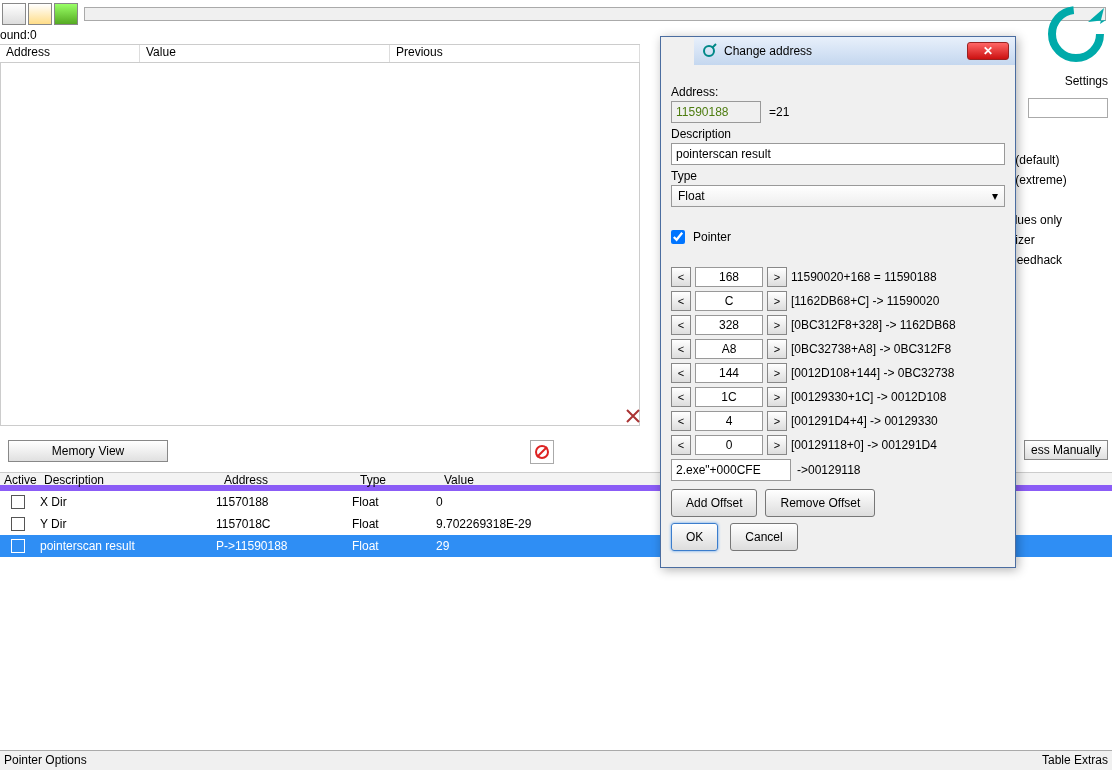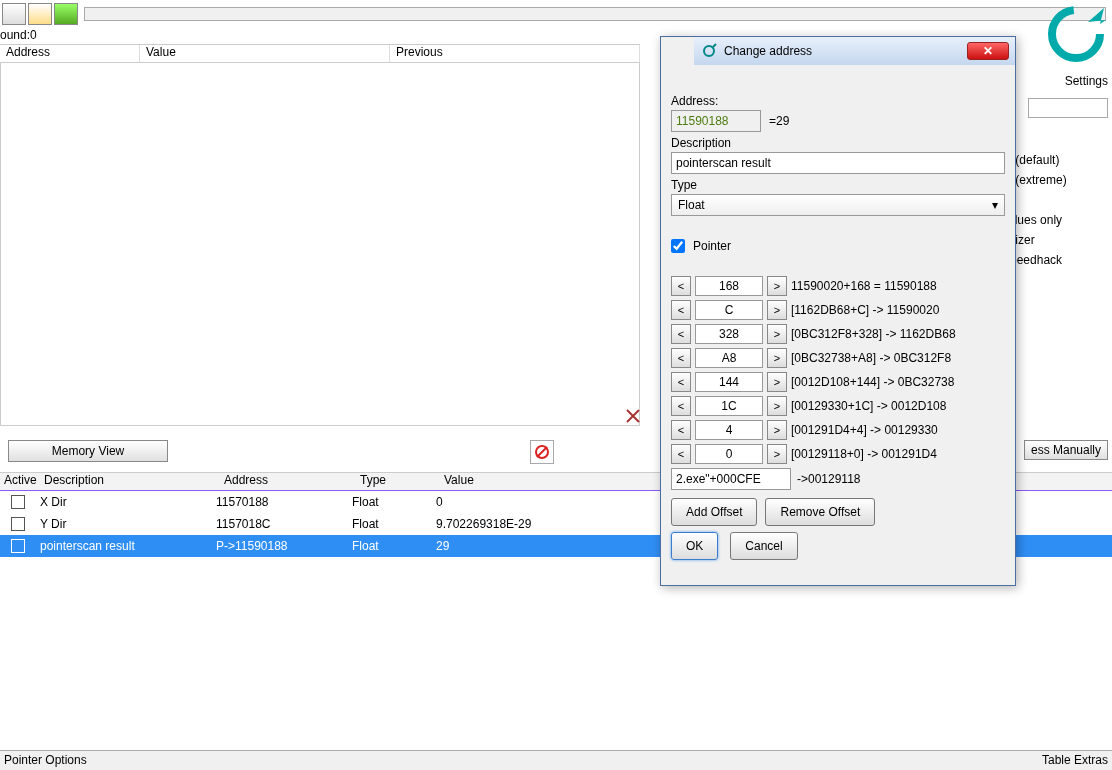--- a/index.html
+++ b/index.html
@@ -32,21 +32,21 @@
 
 .mv-button { position: absolute; top: 440px; left: 8px; width: 160px; height: 22px; border: 1px solid #888; background: linear-gradient(#fff,#e0e0e0); }
 .red-circle { position: absolute; top: 440px; left: 530px; width: 24px; height: 24px; border: 1px solid #aaa; display:flex; align-items:center; justify-content:center; }
 .red-circle svg { width: 16px; height: 16px; }
 .buzzer { position: absolute; top: 408px; left: 625px; width: 16px; height: 16px; }
 .manual-btn { position: absolute; top: 440px; right: 4px; border: 1px solid #888; background: linear-gradient(#fff,#e0e0e0); padding: 2px 6px; }
 .rblank { position: absolute; top: 98px; right: 4px; width: 80px; height: 20px; border: 1px solid #aaa; }
 
 
 .addr-list { position: absolute; top: 472px; left: 0; right: 0; bottom: 22px; background: #fff; border-top: 1px solid #ccc; }
-.al-header { display: flex; height: 18px; border-bottom: 1px solid #8b5cf6; background: #f3f3f3; }
+.al-header { display: flex; height: 18px; border-bottom: 6px solid #8b5cf6; background: #f3f3f3; }
 .al-header div { padding: 0 4px; }
 .al-col-active { width: 40px; }
 .al-col-desc   { width: 180px; }
 .al-col-addr   { width: 136px; }
 .al-col-type   { width: 84px; }
 .al-col-value  { flex: 1; }
 .al-row { display: flex; height: 22px; align-items: center; }
 .al-row.sel { background: #2f8ef4; color: #fff; }
 .al-row .chk { width: 36px; display:flex; justify-content:center; }
 .al-row .chk div { width: 14px; height: 14px; border: 1px solid #555; background:#fff; }
@@ -58,21 +58,21 @@
 
 .footer { position: absolute; bottom: 0; left: 0; right: 0; height: 20px; border-top: 1px solid #aaa; display: flex; justify-content: space-between; padding: 2px 4px; background:#f0f0f0; }
 
 
 .dialog { position: absolute; top: 36px; left: 660px; width: 356px; background: #f0f0f0; border: 1px solid #4b6da0; box-shadow: 2px 2px 10px rgba(0,0,0,.3); }
 .dlg-title { height: 28px; background: linear-gradient(#e8f0fb,#c4d7ef); display: flex; align-items: center; padding: 0 6px; margin-left: 33px; }
 .dlg-title .ico { width: 18px; height: 18px; margin-right: 6px; display:flex; align-items:center; justify-content:center; }
 .dlg-title .ico svg { width:16px; height:16px; }
 .dlg-title .ttl { flex: 1; font-weight: 400; }
 .dlg-title .close { width: 42px; height: 18px; background: linear-gradient(#f66,#c11); border: 1px solid #922; border-radius: 3px; color:#fff; display:flex; align-items:center; justify-content:center; font-weight:bold; }
-.dlg-body { padding: 25px 10px; background: #f0f0f0; }
+.dlg-body { padding: 16px 10px; background: #f0f0f0; }
 .dlg-body label { display: block; margin: 4px 0 2px; }
 .dlg-input { height: 22px; border: 1px solid #999; background: #fff; padding: 2px 4px; }
 .dlg-input[disabled] { background: #f0f0f0; color: #4d7c0f; }
 .addr-row { display: flex; align-items: center; gap: 4px; }
 .addr-row .eq { margin-left: 4px; }
 .desc-input { width: 100%; }
 .type-select { width: 100%; height: 22px; border: 1px solid #999; background: linear-gradient(#fff,#eee); text-align:left; padding: 2px 6px; position: relative; }
 .type-select::after { content: "▾"; position: absolute; right: 6px; top: 3px; }
 .ptr-row { display: flex; align-items: center; gap: 8px; margin: 23px 0; }
 .ptr-row input[type=checkbox] { width: 14px; height: 14px; }
@@ -193,21 +193,21 @@
           <path d="M11 5 L15 1" stroke="#088" stroke-width="2"></path>
         </svg>
     </span>
     <span class="ttl">Change address</span>
     <button class="close">✕</button>
   </div>
   <div class="dlg-body">
     <label>Address:</label>
     <div class="addr-row">
       <input class="dlg-input" style="width: 90px;" disabled="" value="11590188">
-      <span class="eq">=29</span>
+      <span class="eq">=21</span>
     </div>
     <label>Description</label>
     <input class="dlg-input desc-input" value="pointerscan result" style="">
     <label>Type</label>
     <button class="type-select">Float</button>
     <div class="ptr-row">
       <input type="checkbox" checked="" style="">
       <span>Pointer</span>
     </div>
     <div id="offset-rows">

